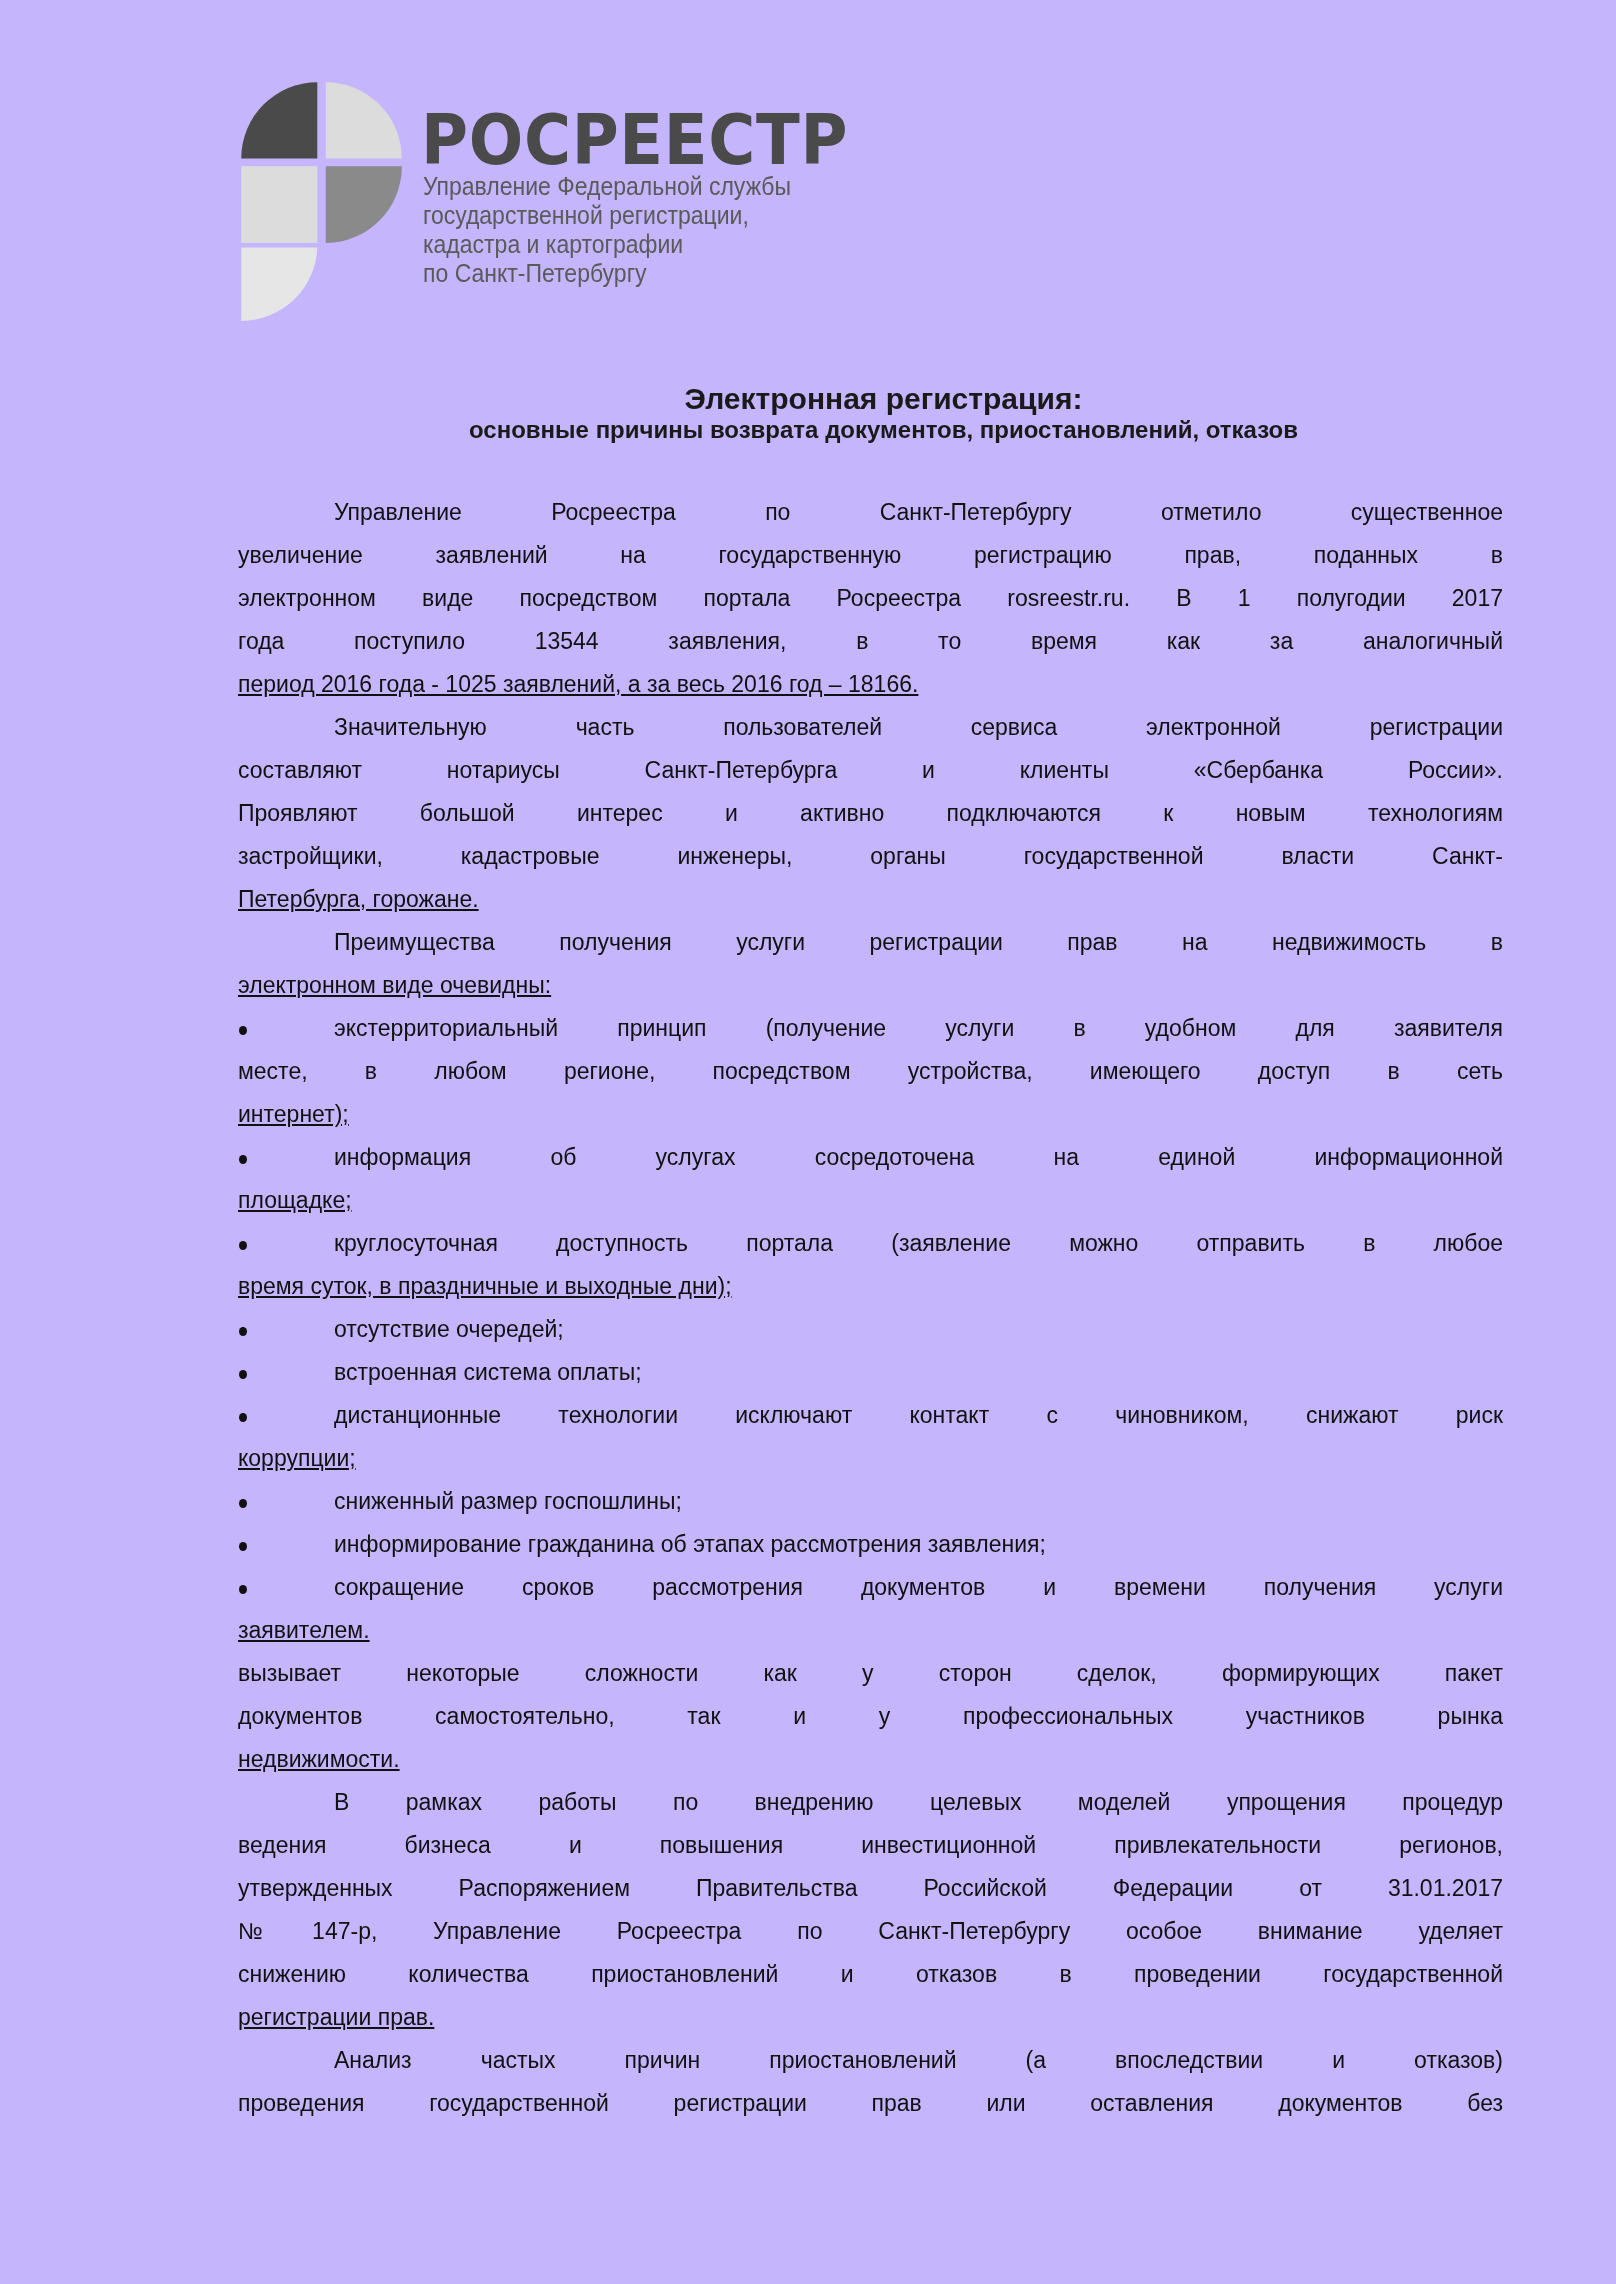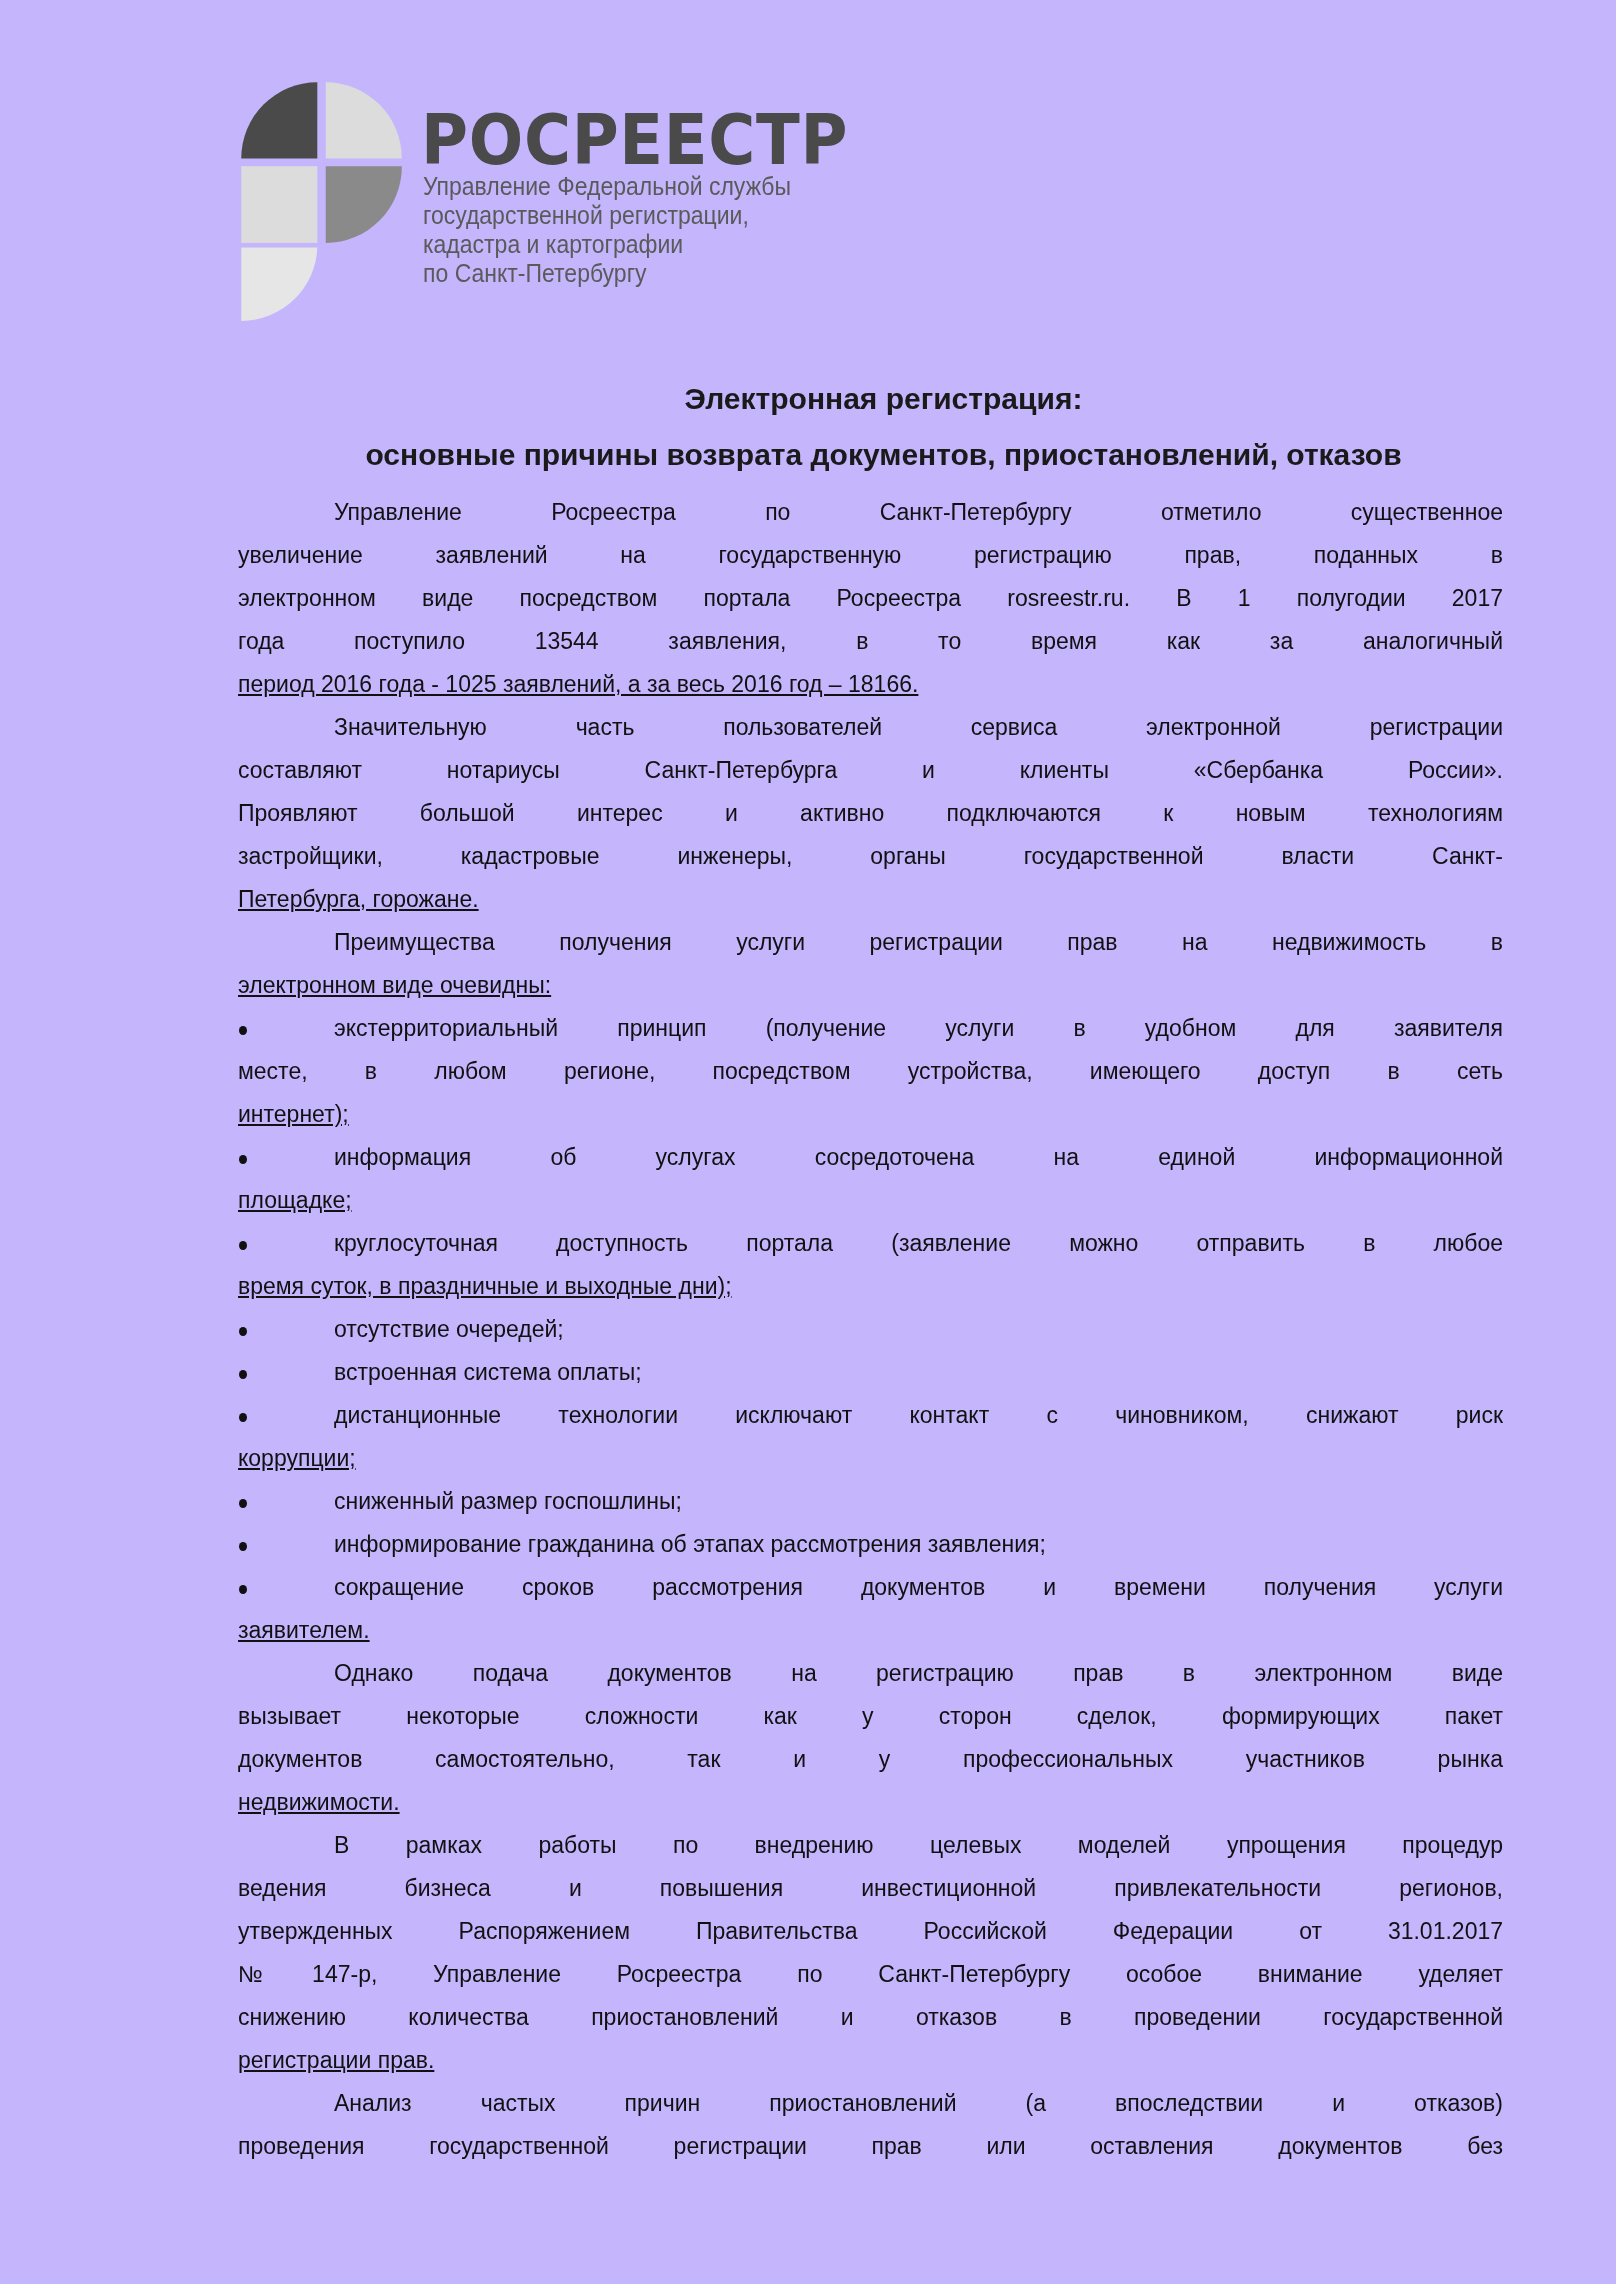--- a/index.html
+++ b/index.html
@@ -19,21 +19,21 @@
   .logo-sub-line {
     display: block; font-family: "Liberation Sans", sans-serif;
     font-size: 25px; line-height: 29px; color: #5a5a5a; white-space: nowrap;
     transform: scaleX(0.92); transform-origin: left top;
   }
 
   
   .doc-title { position: absolute; left: 238px; width: 1291px; text-align: center;
     font-family: "Liberation Sans", sans-serif; font-weight: bold; color: #1a1a1a; white-space: nowrap; margin-top: 22px; }
   .doc-title-1 { top: 357px; font-size: 30px; line-height: 39px; }
-  .doc-title-2 { top: 413px; font-size: 30px; line-height: 39px; }
+  .doc-title-2 { top: 388px; font-size: 24px; line-height: 39px; }
 
   
   .body-text { position: absolute; left: 238px; top: 491px; width: 1265px;
     font-family: "Liberation Sans", sans-serif; font-size: 23px; color: #111111; }
   .line { display: block; height: 43px; line-height: 43px; white-space: nowrap;
     text-align: justify; text-align-last: justify; overflow: visible; }
   .line.last { text-align-last: left; text-decoration: underline; }
   .line.indent { padding-left: 96px; }
   .bullet-line { display: flex; height: 43px; line-height: 43px; }
   .bullet-dot { width: 96px; flex: 0 0 96px; position: relative; }
@@ -145,21 +145,20 @@
         </div>
       </div>
       <div>
         <div class="bullet-line">
           <span class="bullet-dot"></span>
           <span class="bullet-text">сокращение сроков рассмотрения документов и времени получения услуги</span>
         </div>
         <span class="line last">заявителем.</span>
       </div>
       <div>
-        <span class="line indent">Однако подача документов на регистрацию прав в электронном виде</span>
         <span class="line">вызывает некоторые сложности как у сторон сделок, формирующих пакет</span>
         <span class="line">документов самостоятельно, так и у профессиональных участников рынка</span>
         <span class="line last">недвижимости.</span>
       </div>
       <div>
         <span class="line indent">В рамках работы по внедрению целевых моделей упрощения процедур</span>
         <span class="line">ведения бизнеса и повышения инвестиционной привлекательности регионов,</span>
         <span class="line">утвержденных Распоряжением Правительства Российской Федерации от 31.01.2017</span>
         <span class="line">№147-р, Управление Росреестра по Санкт-Петербургу особое внимание уделяет</span>
         <span class="line">снижению количества приостановлений и отказов в проведении государственной</span>

